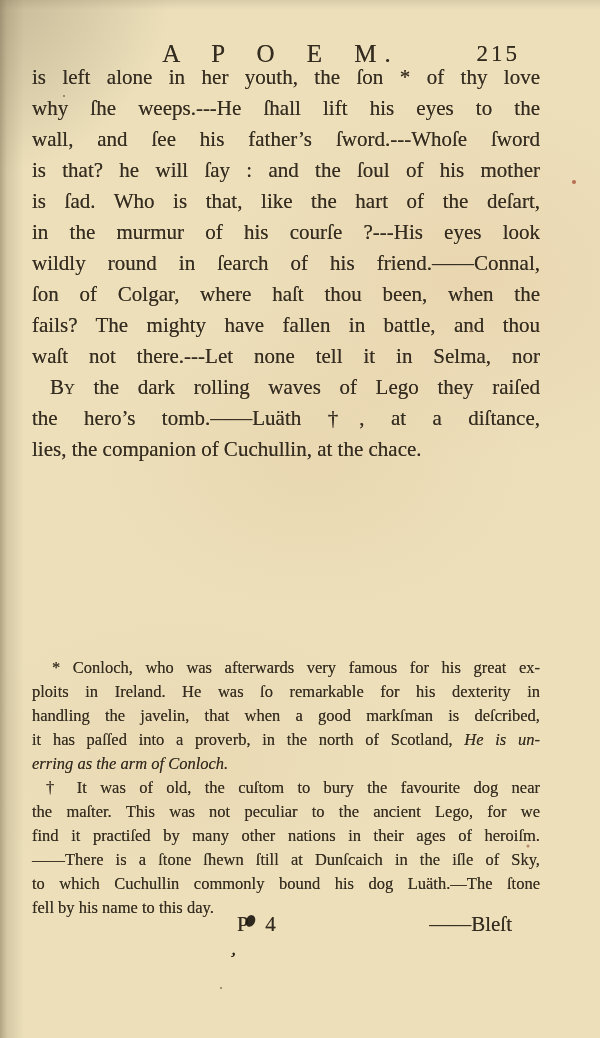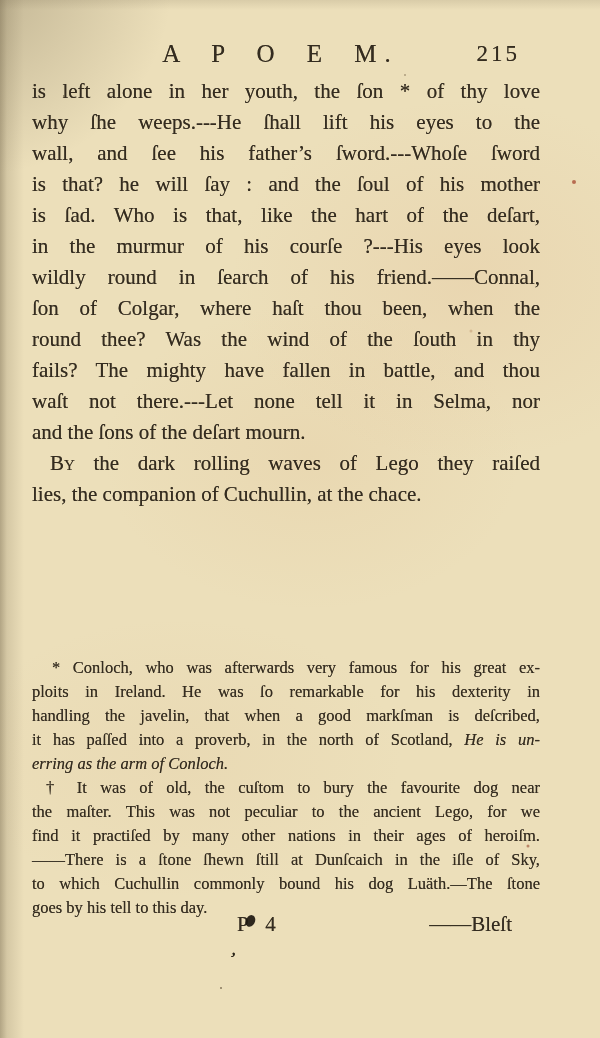--- a/index.html
+++ b/index.html
@@ -16,21 +16,21 @@
       linear-gradient(180deg, rgba(130,117,88,.18) 0px, rgba(130,117,88,0) 10px),
       #ecdfba;
     text-shadow:0 0 .6px rgba(44,36,22,.65);
   }
   .header{position:absolute;top:40px;left:13px;right:0;height:32px;font-size:25px;}
   .running-title{
     position:absolute;left:0;right:52px;text-align:center;
     letter-spacing:8px;word-spacing:10px;white-space:nowrap;
   }
   .page-number{position:absolute;right:80px;top:1px;font-size:23px;letter-spacing:3px;}
-  .bodytext{position:absolute;left:32px;width:508px;top:76px;font-size:21px;line-height:31px;}
+  .bodytext{position:absolute;left:32px;width:508px;top:62px;font-size:21px;line-height:31px;}
   .fnotes{position:absolute;left:32px;width:508px;top:656px;font-size:16.5px;line-height:24px;}
   .jline{text-align:justify;text-align-last:justify;}
   .lline{text-align:justify;text-align-last:left;}
   .ind18{text-indent:18px;}
   .ind20{text-indent:20px;}
   .ind14{text-indent:14px;}
   .smallcaps{font-variant:small-caps;}
   .ital{font-style:italic;}
   .footer{position:absolute;left:0;right:0;top:912px;height:40px;font-size:21px;}
   .signature{position:absolute;left:237px;top:0;letter-spacing:6px;}
@@ -68,30 +68,29 @@
   <div class="bodytext">
     <div>
       <div class="jline">is left alone in her youth, the ſon * of thy love</div>
       <div class="jline">why ſhe weeps.---He ſhall lift his eyes to the</div>
       <div class="jline">wall, and ſee his father’s ſword.---Whoſe ſword</div>
       <div class="jline">is that? he will ſay : and the ſoul of his mother</div>
       <div class="jline">is ſad. Who is that, like the hart of the deſart,</div>
       <div class="jline">in the murmur of his courſe ?---His eyes look</div>
       <div class="jline">wildly round in ſearch of his friend.——Connal,</div>
       <div class="jline">ſon of Colgar, where haſt thou been, when the</div>
-      <div class="jline">round thee? Was the wind of the ſouth in thy</div>
       <div class="jline">fails? The mighty have fallen in battle, and thou</div>
       <div class="jline">waſt not there.---Let none tell it in Selma, nor</div>
-      <div class="lline">and the ſons of the deſart mourn.</div>
     </div>
     <div>
       <div class="jline ind18">
         <span class="smallcaps">By</span>
         <span>the dark rolling waves of Lego they raiſed</span>
       </div>
+      <div class="jline">the hero’s tomb.——Luäth †, at a diſtance,</div>
       <div class="lline">lies, the companion of Cuchullin, at the chace.</div>
     </div>
   </div>
 
   <div class="fnotes">
     <div>
       <div class="jline ind20">* Conloch, who was afterwards very famous for his great ex-</div>
       <div class="jline">ploits in Ireland. He was ſo remarkable for his dexterity in</div>
       <div class="jline">handling the javelin, that when a good markſman is deſcribed,</div>
       <div class="jline">
@@ -99,21 +98,21 @@
         <span class="ital">He is un-</span>
       </div>
       <div class="lline ital">erring as the arm of Conloch.</div>
     </div>
     <div>
       <div class="jline ind14">† It was of old, the cuſtom to bury the favourite dog near</div>
       <div class="jline">the maſter. This was not peculiar to the ancient Lego, for we</div>
       <div class="jline">find it practiſed by many other nations in their ages of heroiſm.</div>
       <div class="jline">——There is a ſtone ſhewn ſtill at Dunſcaich in the iſle of Sky,</div>
       <div class="jline">to which Cuchullin commonly bound his dog Luäth.—The ſtone</div>
-      <div class="lline">goes by his tell to this day.</div>
+      <div class="lline">fell by his name to this day.</div>
     </div>
   </div>
 
   <div class="footer">
     <span class="signature">P 4</span>
     <span class="catchword">——Bleſt</span>
   </div>
 
   <div class="ink-blot"></div>
   <span class="stray-mark">,</span>

